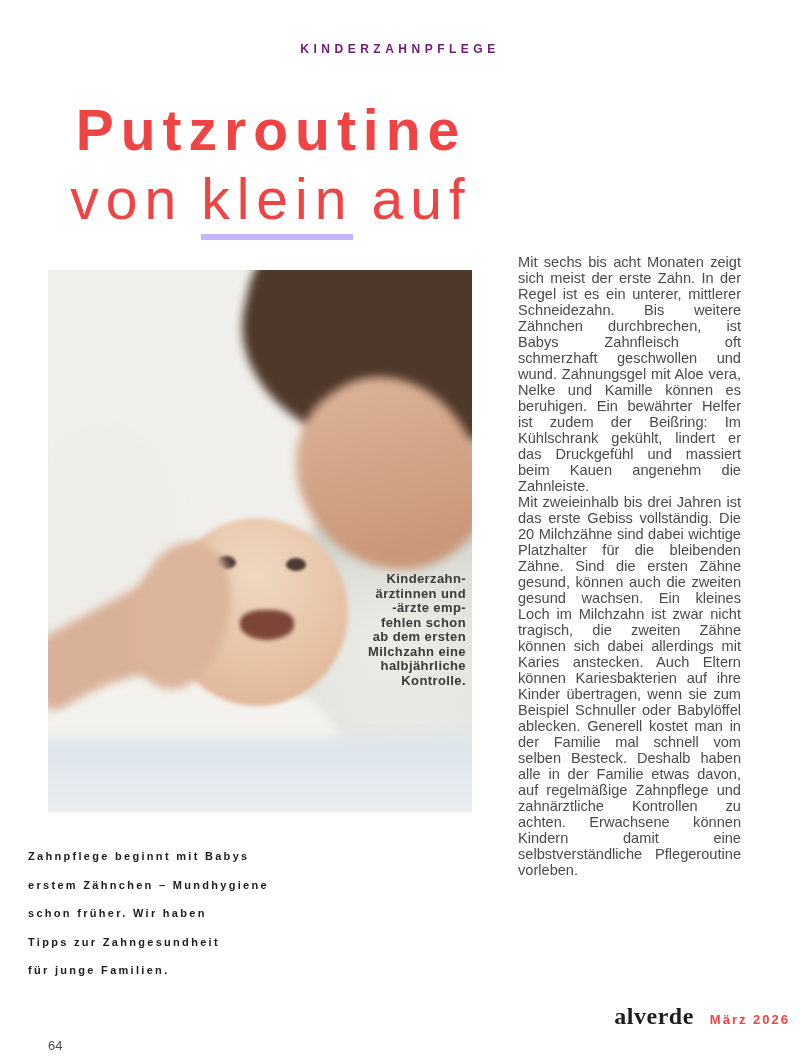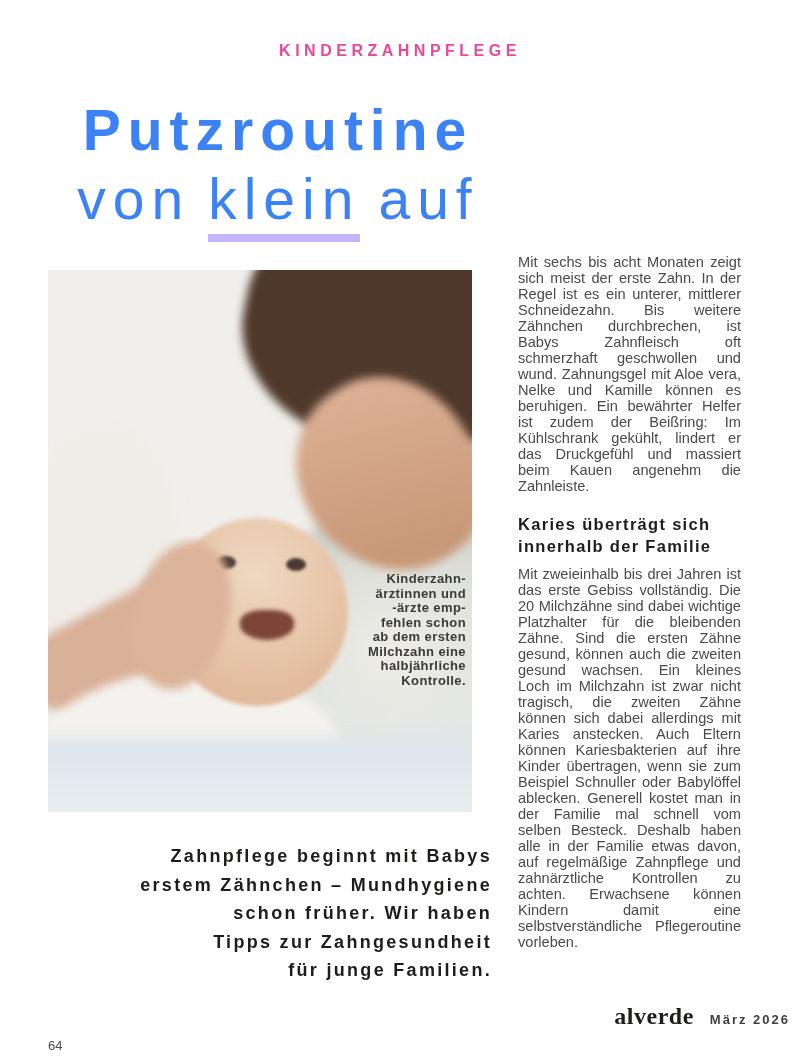--- a/index.html
+++ b/index.html
@@ -9,40 +9,40 @@
     background: #ffffff;
     font-family: "Liberation Sans", sans-serif;
     color: #1d1d1b;
     overflow: hidden;
   }
 
   
   .kicker {
     position: absolute; top: 42px; left: 0; right: 0;
     text-align: center;
-    font-size: 16px; font-weight: 700;
+    font-size: 12px; font-weight: 700;
     letter-spacing: 4.5px;
-    color: #ec4899;
+    color: #701a75;
   }
 
   
   .title-block {
-    position: absolute; top: 96px; left: 16px; width: 524px;
-    text-align: center; color: #3b82f6;
+    position: absolute; top: 96px; left: 9px; width: 524px;
+    text-align: center; color: #ef4444;
   }
   .title-line1 {
     font-size: 57px; font-weight: 700; letter-spacing: 7px;
     line-height: 68px; white-space: nowrap;
   }
   .title-line2 {
     font-size: 57px; font-weight: 300; letter-spacing: 7px;
     line-height: 70px; white-space: nowrap;
   }
   .title-underline {
-    border-bottom: 8px solid #c4b5fd;
+    border-bottom: 6px solid #c4b5fd;
     padding-bottom: 3px;
     margin: 0 18px;
   }
 
   
   .photo {
     position: absolute; left: 48px; top: 270px; width: 424px; height: 542px;
     overflow: hidden;
     background: linear-gradient(165deg, #aeb2a6 0%, #bcc0b6 28%, #ccd0c8 48%, #dcdfdb 68%, #e9ecec 100%);
   }
@@ -115,22 +115,22 @@
     text-align: right;
     font-size: 13px; font-weight: 700; line-height: 14.5px;
     letter-spacing: 0.4px;
     color: #3a3a38;
     white-space: pre-line;
   }
 
   
   .intro {
     position: absolute; left: 28px; top: 842px; width: 464px;
-    text-align: right;
-    font-size: 18px; font-weight: 700;
+    text-align: left;
+    font-size: 11px; font-weight: 700;
     letter-spacing: 2.3px; line-height: 28.5px;
     color: #1d1d1b;
     white-space: pre-line;
   }
 
   
   .right-col {
     position: absolute; left: 518px; top: 254px; width: 223px;
   }
   .right-col p {
@@ -156,21 +156,21 @@
     position: absolute; left: 0; right: 10px; top: 1003px;
     display: flex; justify-content: flex-end; align-items: baseline; gap: 16px;
   }
   .footer-logo {
     font-family: "Liberation Serif", serif;
     font-weight: 700; font-size: 24px; letter-spacing: 0.5px;
     color: #1d1d1b;
   }
   .footer-issue {
     font-size: 13px; font-weight: 700; letter-spacing: 2px;
-    color: #404040;
+    color: #ef4444;
   }
 </style>
 </head>
 <body>
 
 <div class="kicker">KINDERZAHNPFLEGE</div>
 
 <div class="title-block">
   <div class="title-line1">Putzroutine</div>
   <div class="title-line2"><span>von</span><span class="title-underline">klein</span><span>auf</span></div>
@@ -201,22 +201,20 @@
 </div>
 
 <div class="intro">Zahnpflege beginnt mit Babys
 erstem Zähnchen – Mundhygiene
 schon früher. Wir haben
 Tipps zur Zahngesundheit
 für junge Familien.</div>
 
 <div class="right-col">
   <p>Mit sechs bis acht Monaten zeigt sich meist der erste Zahn. In der Regel ist es ein unterer, mittlerer Schneidezahn. Bis weitere Zähnchen durchbrechen, ist Babys Zahnfleisch oft schmerzhaft geschwollen und wund. Zahnungsgel mit Aloe vera, Nelke und Kamille können es beruhigen. Ein bewährter Helfer ist zudem der Beißring: Im Kühlschrank gekühlt, lindert er das Druckgefühl und massiert beim Kauen angenehm die Zahnleiste.</p>
-  <div class="article-heading">Karies überträgt sich
-innerhalb der Familie</div>
   <p>Mit zweieinhalb bis drei Jahren ist das erste Gebiss vollständig. Die 20 Milchzähne sind dabei wichtige Platzhalter für die bleibenden Zähne. Sind die ersten Zähne gesund, können auch die zweiten gesund wachsen. Ein kleines Loch im Milchzahn ist zwar nicht tragisch, die zweiten Zähne können sich dabei allerdings mit Karies anstecken. Auch Eltern können Kariesbakterien auf ihre Kinder übertragen, wenn sie zum Beispiel Schnuller oder Babylöffel ablecken. Generell kostet man in der Familie mal schnell vom selben Besteck. Deshalb haben alle in der Familie etwas davon, auf regelmäßige Zahnpflege und zahnärztliche Kontrollen zu achten. Erwachsene können Kindern damit eine selbstverständliche Pflegeroutine vorleben.</p>
 
 </div>
 
 <div class="footer-pagenum">64</div>
 <div class="footer-center">
   <span class="footer-logo">alverde</span>
   <span class="footer-issue">März 2026</span>
 </div>
 

